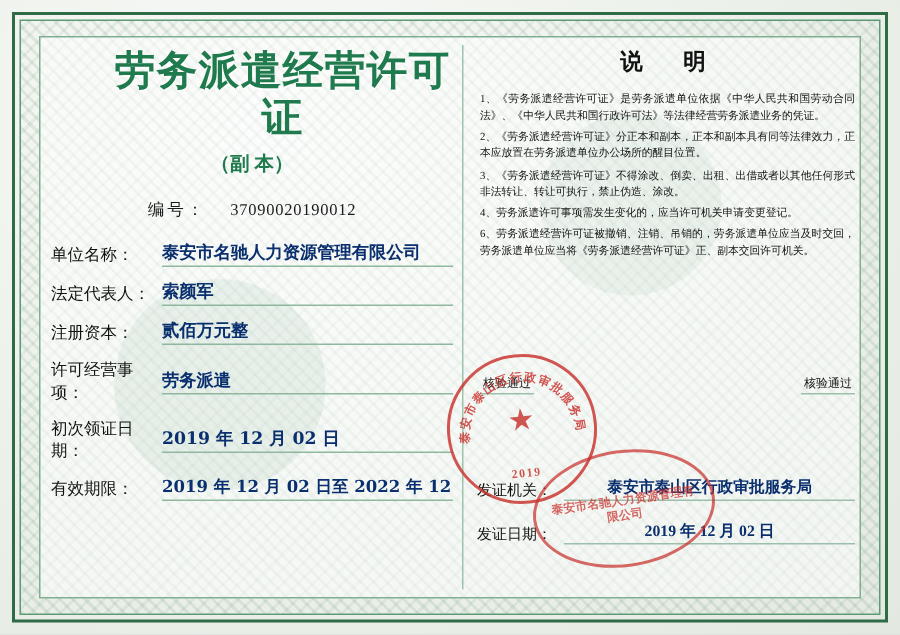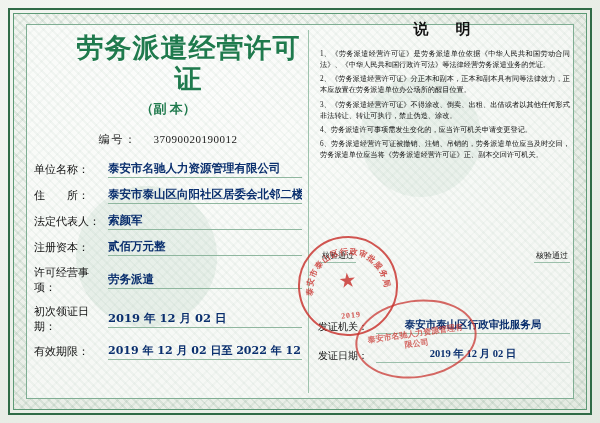--- a/index.html
+++ b/index.html
@@ -81,21 +81,21 @@
   .fvalue{
     flex:1;border-bottom:1px solid #8fb79f;padding-bottom:1px;
     color:#0a2f6e;font-weight:bold;font-size:11.5px;
     font-family:"DejaVu Serif","Liberation Serif",serif;
     white-space:nowrap;overflow:hidden;
   }
   .fvalue.small{font-size:11px;}
 
   
   .right{
-    position:absolute;left:320px;top:20px;width:250px;
+    position:absolute;left:320px;top:32px;width:250px;
   }
   .rtitle{
     text-align:center;font-size:15px;font-weight:bold;color:#111;letter-spacing:6px;
   }
   .notes{
     margin-top:10px;font-size:7.2px;line-height:1.55;color:#111;text-align:justify;
   }
   .notes p{margin:0 0 3px 0;}
   .checkrow{
     position:absolute;left:320px;top:250px;width:250px;
@@ -163,24 +163,20 @@
     <div class="subtitle">（副 本）</div>
 
     <div class="numline">
       <span class="lbl">编号：</span><span class="val">37090020190012</span>
     </div>
 
     <div class="fields">
       <div class="frow">
         <div class="flabel">单位名称：</div>
         <div class="fvalue">泰安市名驰人力资源管理有限公司</div>
-      </div>
-      <div class="frow">
-        <div class="flabel">住　　所：</div>
-        <div class="fvalue">泰安市泰山区向阳社区居委会北邻二楼</div>
       </div>
       <div class="frow">
         <div class="flabel">法定代表人：</div>
         <div class="fvalue">索颜军</div>
       </div>
       <div class="frow">
         <div class="flabel">注册资本：</div>
         <div class="fvalue">贰佰万元整</div>
       </div>
       <div class="frow">

